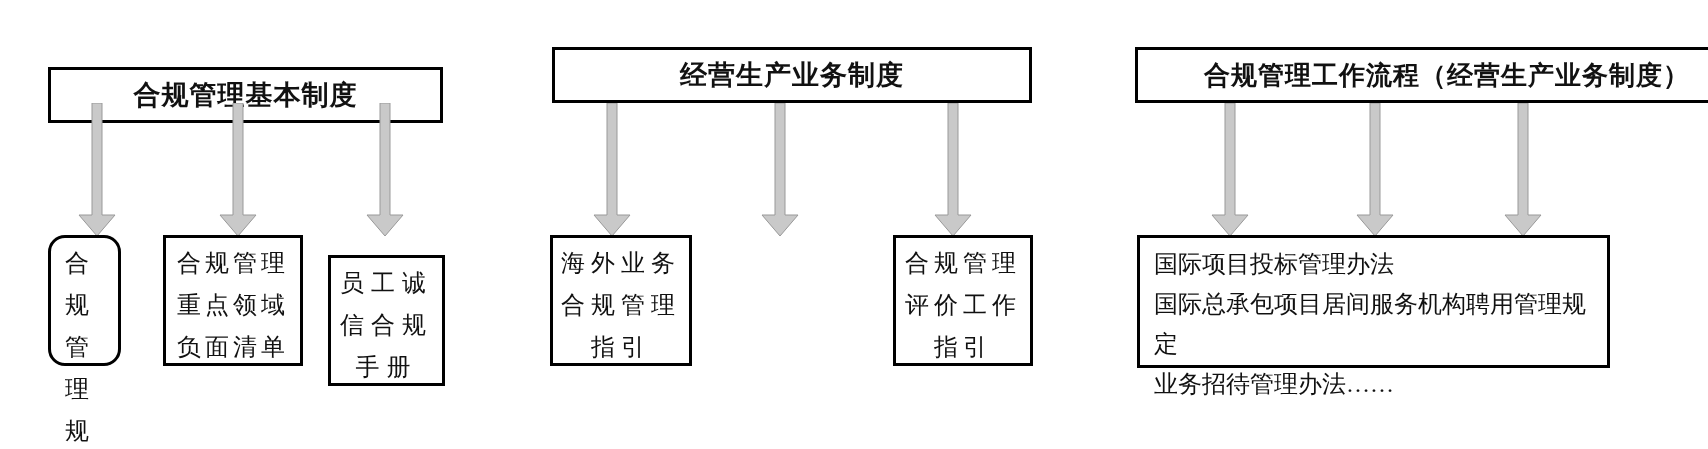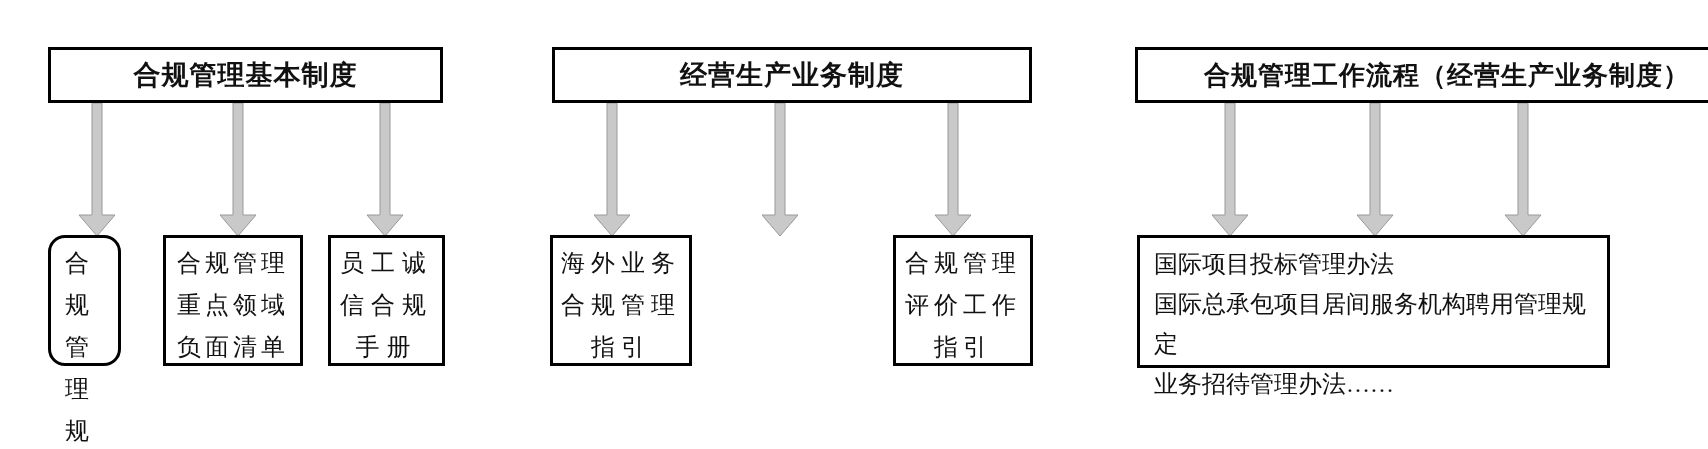--- a/index.html
+++ b/index.html
@@ -37,26 +37,26 @@
     white-space:pre-line;
     text-align:left;
   }
   .arrow{position:absolute;top:103px;width:40px;height:134px;}
   .arrow path{
     fill:var(--arrow-fill,#c9c9c9);
     stroke:var(--arrow-stroke,#999999);
     stroke-width:1;
   }
   
-  .h1{left:48px;width:395px;}
+  .h1{left:48px;width:395px;margin-top:20px;}
   .h2{left:552px;width:480px;}
   .h3{left:1135px;width:624px;font-size:26px;}
   .s1b1{left:48px;width:73px;letter-spacing:15px;border-radius:17px;}
   .s1b2{left:163px;width:140px;letter-spacing:4px;}
-  .s1b3{left:328px;width:117px;letter-spacing:7px;}
+  .s1b3{left:328px;width:117px;letter-spacing:7px;margin-top:20px;}
   .s2b1{left:550px;width:142px;letter-spacing:6px;}
   .s2b2{left:708px;width:162px;letter-spacing:2px;}
   .s2b3{left:893px;width:140px;letter-spacing:5px;}
   .s3b1{left:1137px;width:473px;}
   .a1{left:77px;}  .a2{left:218px;} .a3{left:365px;}
   .a4{left:592px;} .a5{left:760px;} .a6{left:933px;}
   .a7{left:1210px;}.a8{left:1355px;}.a9{left:1503px;}
 </style>
 </head>
 <body>

